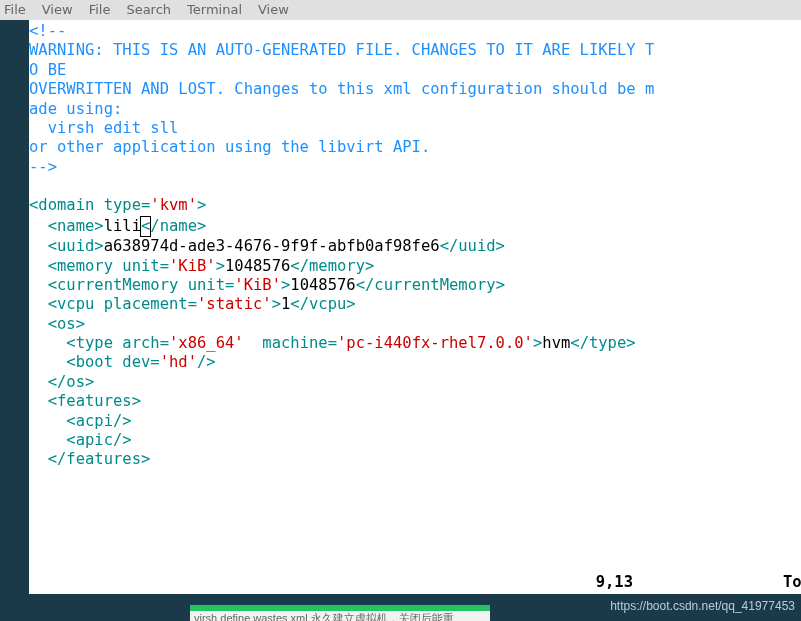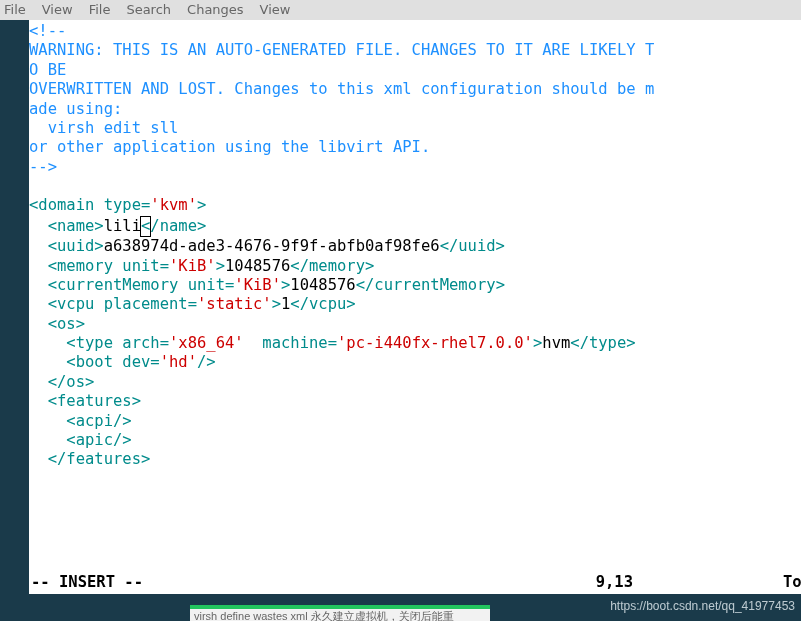--- a/index.html
+++ b/index.html
@@ -77,33 +77,33 @@
       position: absolute;
       bottom: 0;
       left: 190px;
       width: 300px;
       height: 16px;
       background: #f2f2f2;
       color: #666;
       font-family: sans-serif;
       font-size: 11px;
       overflow: hidden;
-      border-top: 4px solid #22c55e;
+      border-top: 6px solid #22c55e;
       padding-left: 4px;
     }
   </style>
 </head>
 <body>
 
 <div class="menubar">
   <span>File</span>
   <span>View</span>
   <span>File</span>
   <span>Search</span>
-  <span>Changes</span>
+  <span>Terminal</span>
   <span>View</span>
 </div>
 
 <div class="editor">
 <div class="content"><span class="c-comment">&lt;!--</span>
 <span class="c-comment">WARNING: THIS IS AN AUTO-GENERATED FILE. CHANGES TO IT ARE LIKELY T</span>
 <span class="c-comment">O BE</span>
 <span class="c-comment">OVERWRITTEN AND LOST. Changes to this xml configuration should be m</span>
 <span class="c-comment">ade using:</span>
 <span class="c-comment">  virsh edit sll</span>
@@ -119,21 +119,20 @@
   <span class="c-tag">&lt;os&gt;</span>
     <span class="c-tag">&lt;type</span><span class="c-attr"> arch=</span><span class="c-val">'x86_64'</span><span class="c-attr">  machine=</span><span class="c-val">'pc-i440fx-rhel7.0.0'</span><span class="c-tag">&gt;</span><span class="c-text">hvm</span><span class="c-tag">&lt;/type&gt;</span>
     <span class="c-tag">&lt;boot</span><span class="c-attr"> dev=</span><span class="c-val">'hd'</span><span class="c-tag">/&gt;</span>
   <span class="c-tag">&lt;/os&gt;</span>
   <span class="c-tag">&lt;features&gt;</span>
     <span class="c-tag">&lt;acpi/&gt;</span>
     <span class="c-tag">&lt;apic/&gt;</span>
   <span class="c-tag">&lt;/features&gt;</span></div>
 
   <div class="statusline">
-    <span class="status-mode">-- INSERT --</span>
     <span class="status-gap"></span>
     <span class="status-pos">9,13</span>
     <span class="status-pct">Top</span>
   </div>
 </div>
 
 <div class="watermark">https://boot.csdn.net/qq_41977453</div>
 <div class="bottom-strip">virsh define wastes xml 永久建立虚拟机，关闭后能重</div>
 
 </body></html>

